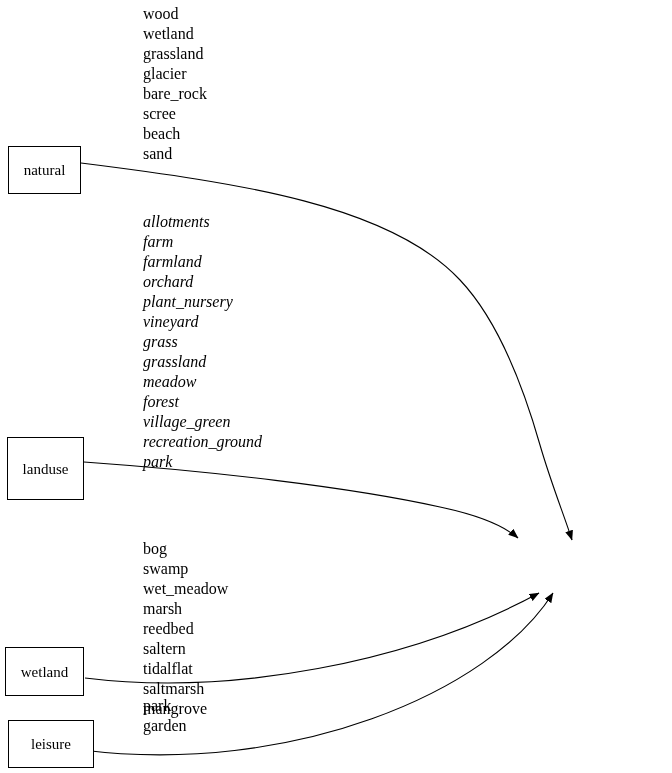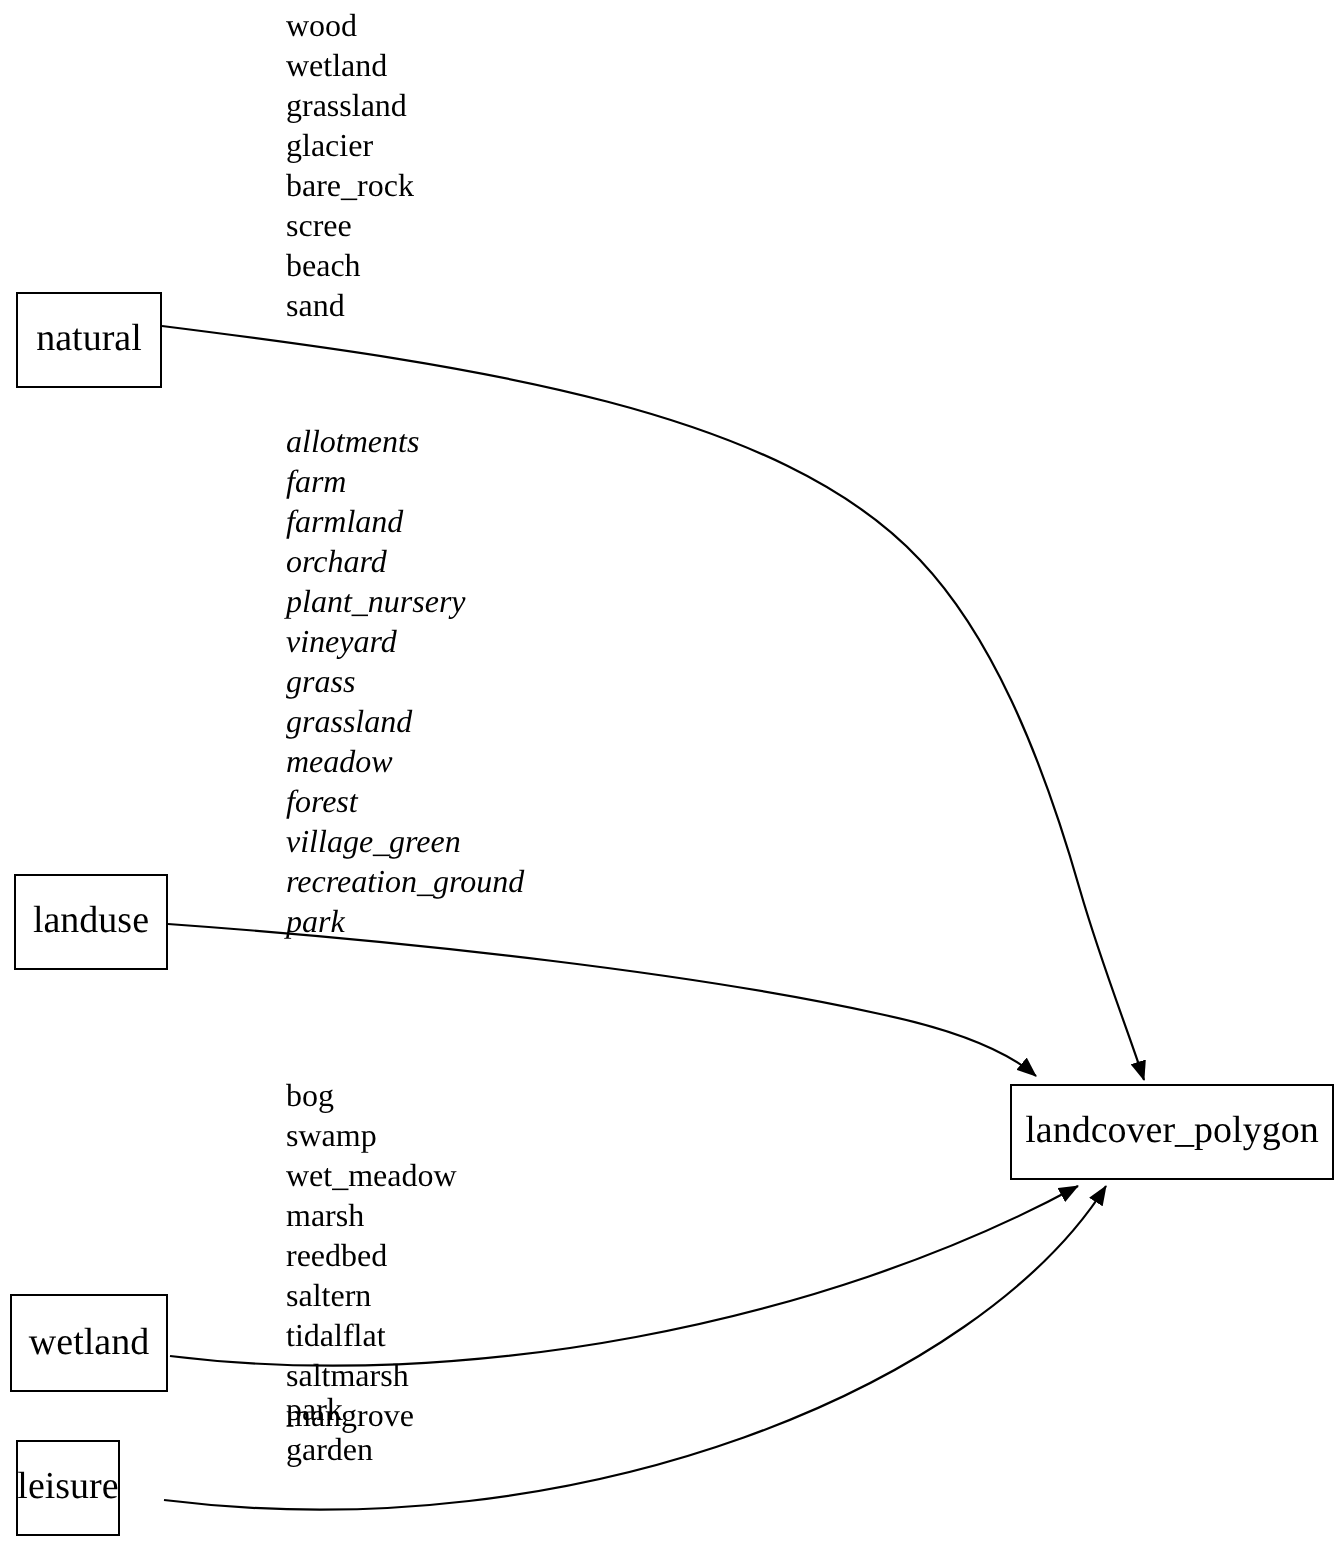--- a/index.html
+++ b/index.html
@@ -30,28 +30,28 @@
     stroke-width: 1.1px;
   }
   .node {
     position: absolute;
     box-sizing: border-box;
     border: 1px solid #000000;
     background: #ffffff;
     display: flex;
     align-items: center;
     justify-content: center;
-    font-size: 19px;
+    font-size: 15px;
     line-height: 20px;
     white-space: nowrap;
   }
   #node-natural  { left: 8px;   top: 146px; width: 73px;  height: 48px; }
-  #node-landuse  { left: 7px;   top: 437px; width: 77px;  height: 48px; }
+  #node-landuse  { left: 7px;   top: 437px; width: 77px;  height: 63px; }
   #node-wetland  { left: 5px;   top: 647px; width: 79px;  height: 49px; }
-  #node-leisure  { left: 8px;   top: 720px; width: 52px;  height: 48px; }
+  #node-leisure  { left: 8px;   top: 720px; width: 86px;  height: 48px; }
   #node-target   { left: 505px; top: 542px; width: 162px; height: 48px; }
   .edge-label {
     position: absolute;
     left: 143px;
     width: 300px;
     text-align: left;
     font-size: 16px;
     line-height: 20px;
     white-space: pre-line;
   }
@@ -82,23 +82,20 @@
   </div>
   <div class="node" id="node-landuse">
     <span>landuse</span>
   </div>
   <div class="node" id="node-wetland">
     <span>wetland</span>
   </div>
   <div class="node" id="node-leisure">
     <span>leisure</span>
   </div>
-  <div class="node" id="node-target">
-    <span>landcover_polygon</span>
-  </div>
 
   <div class="edge-label" id="label-natural">wood
 wetland
 grassland
 glacier
 bare_rock
 scree
 beach
 sand</div>
   <div class="edge-label" id="label-landuse">allotments

